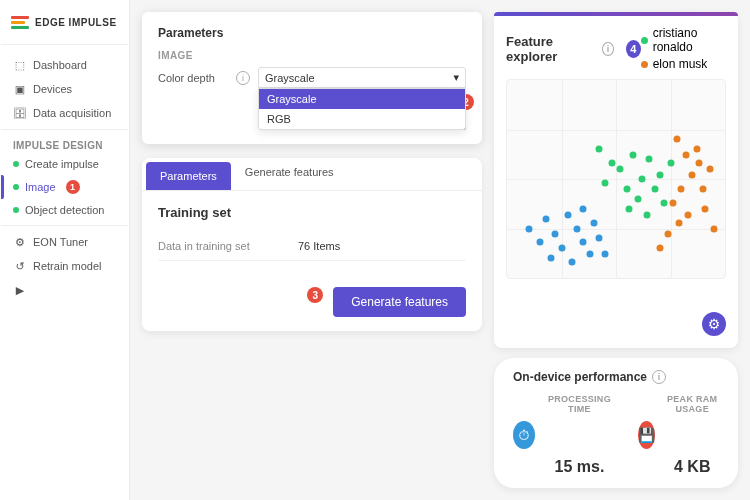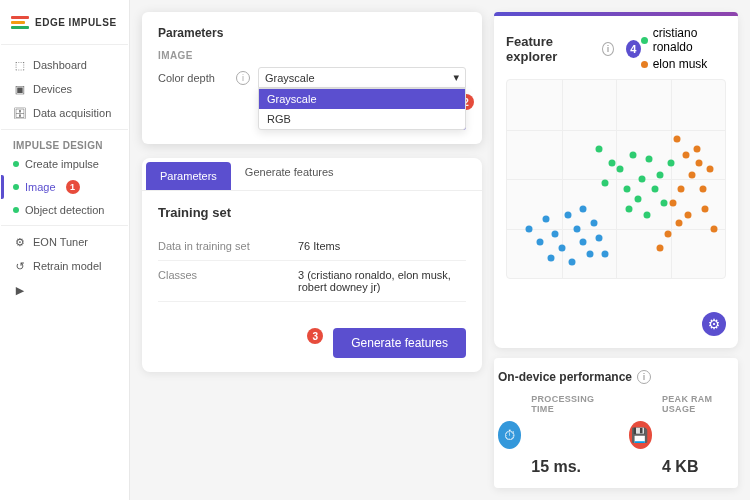--- a/index.html
+++ b/index.html
@@ -67,21 +67,21 @@
     .feature-badge { background: #5b4fcf; color: #fff; border-radius: 50%; width: 18px; height: 18px; font-size: 11px; font-weight: 700; display: flex; align-items: center; justify-content: center; }
     #legend { display: flex; flex-direction: column; gap: 3px; font-size: 12px; }
     .legend-item { display: flex; align-items: center; gap: 5px; }
     .legend-dot { width: 7px; height: 7px; border-radius: 50%; flex-shrink: 0; }
     #chart-area { width: 100%; height: 200px; position: relative; border: 1px solid #eee; border-radius: 4px; background: #fafafa; overflow: hidden; }
     .grid-line-h { position: absolute; left: 0; right: 0; border-top: 1px solid #eee; }
     .grid-line-v { position: absolute; top: 0; bottom: 0; border-left: 1px solid #eee; }
     .data-dot { position: absolute; border-radius: 50%; width: 7px; height: 7px; transform: translate(-50%, -50%); }
 
     
-    #perf-panel { background: #fff; border-radius: 4px; box-shadow: 0 2px 8px rgba(0,0,0,0.08); padding: 12px 4px; }
+    #perf-panel { background: #fff; border-radius: 20px; box-shadow: 0 2px 8px rgba(0,0,0,0.08); padding: 12px 19px; text-align: center; }
     #perf-title { font-size: 12px; font-weight: 600; color: #333; margin-bottom: 10px; display: flex; align-items: center; gap: 5px; }
     #perf-metrics { display: flex; gap: 24px; }
     .metric { display: flex; align-items: center; gap: 10px; }
     .metric-icon { width: 28px; height: 28px; border-radius: 50%; display: flex; align-items: center; justify-content: center; font-size: 14px; }
     .metric-icon-blue { background: #3498db; color: #fff; }
     .metric-icon-orange { background: #e74c3c; color: #fff; }
     .metric-info { display: flex; flex-direction: column; }
     .metric-label { font-size: 9px; color: #999; text-transform: uppercase; letter-spacing: 0.3px; font-weight: 600; }
     .metric-value { font-size: 16px; font-weight: 700; color: #333; margin-top: 44px; }
 
@@ -184,24 +184,20 @@
       <div id="bottom-panel">
         <div id="bottom-tabs">
           <div class="bottom-tab active">Parameters</div>
           <div class="bottom-tab">Generate features</div>
         </div>
         <div id="bottom-content">
           <div id="training-set-title">Training set</div>
           <div class="info-row">
             <span class="info-key">Data in training set</span>
             <span class="info-val">76 Items</span>
-          </div>
-          <div class="info-row">
-            <span class="info-key">Classes</span>
-            <span class="info-val">3 (cristiano ronaldo, elon musk, robert downey jr)</span>
           </div>
           <div style="display:flex;justify-content:flex-end;align-items:center;margin-top:12px;gap:10px;">
             <span class="number-badge" style="position:static;width:16px;height:16px;font-size:10px;">3</span>
             <button id="gen-features-btn" style="position:static;float:none;">Generate features</button>
           </div>
         </div>
       </div>
     </div>
 
     <div id="right-panel">

